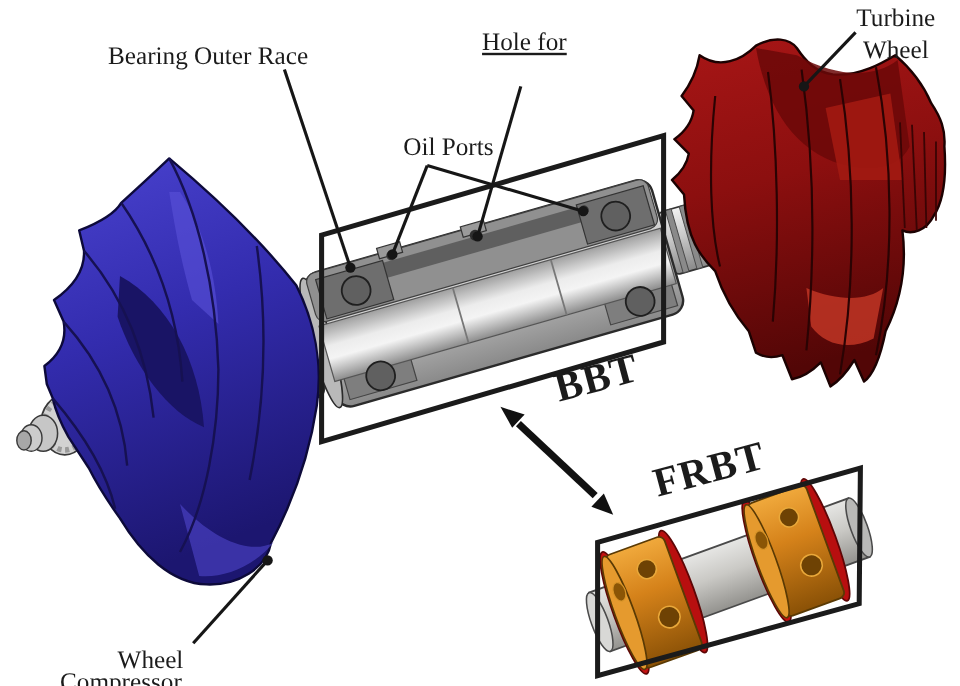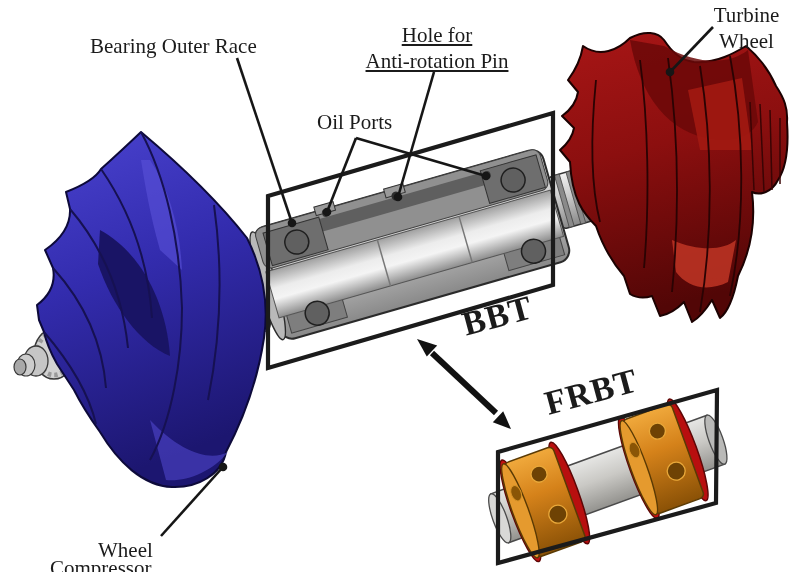--- a/index.html
+++ b/index.html
@@ -211,24 +211,23 @@
         <circle cx="486" cy="176" r="4.3"></circle>
       <circle cx="670" cy="72" r="4.3"></circle>
         <circle cx="223" cy="467" r="4.3"></circle>
     </g>
   </svg>
 
   <div class="lbl" style="left:90px;top:33px;">Bearing Outer Race</div>
 
   <div class="lbl center" style="left:351px;top:22px;width:172px;text-decoration:underline;">
     <span>Hole for</span><br>
-    <span>Anti-rotation Pin</span>
   </div>
 
-  <div class="lbl" style="left:317px;top:109px;">Oil Ports</div>
+  <div class="lbl" style="left:336px;top:109px;">Oil Ports</div>
 
   <div class="lbl center" style="left:699px;top:2px;width:95px;">
     <span>Turbine</span><br>
     <span>Wheel</span>
   </div>
 
   <div class="lbl" style="left:50px;top:511px;margin-top:44px;">Compressor</div>
   <div class="lbl" style="left:98px;top:537px;">Wheel</div>
 
   <div class="big" style="left:462px;top:297px;">BBT</div>

